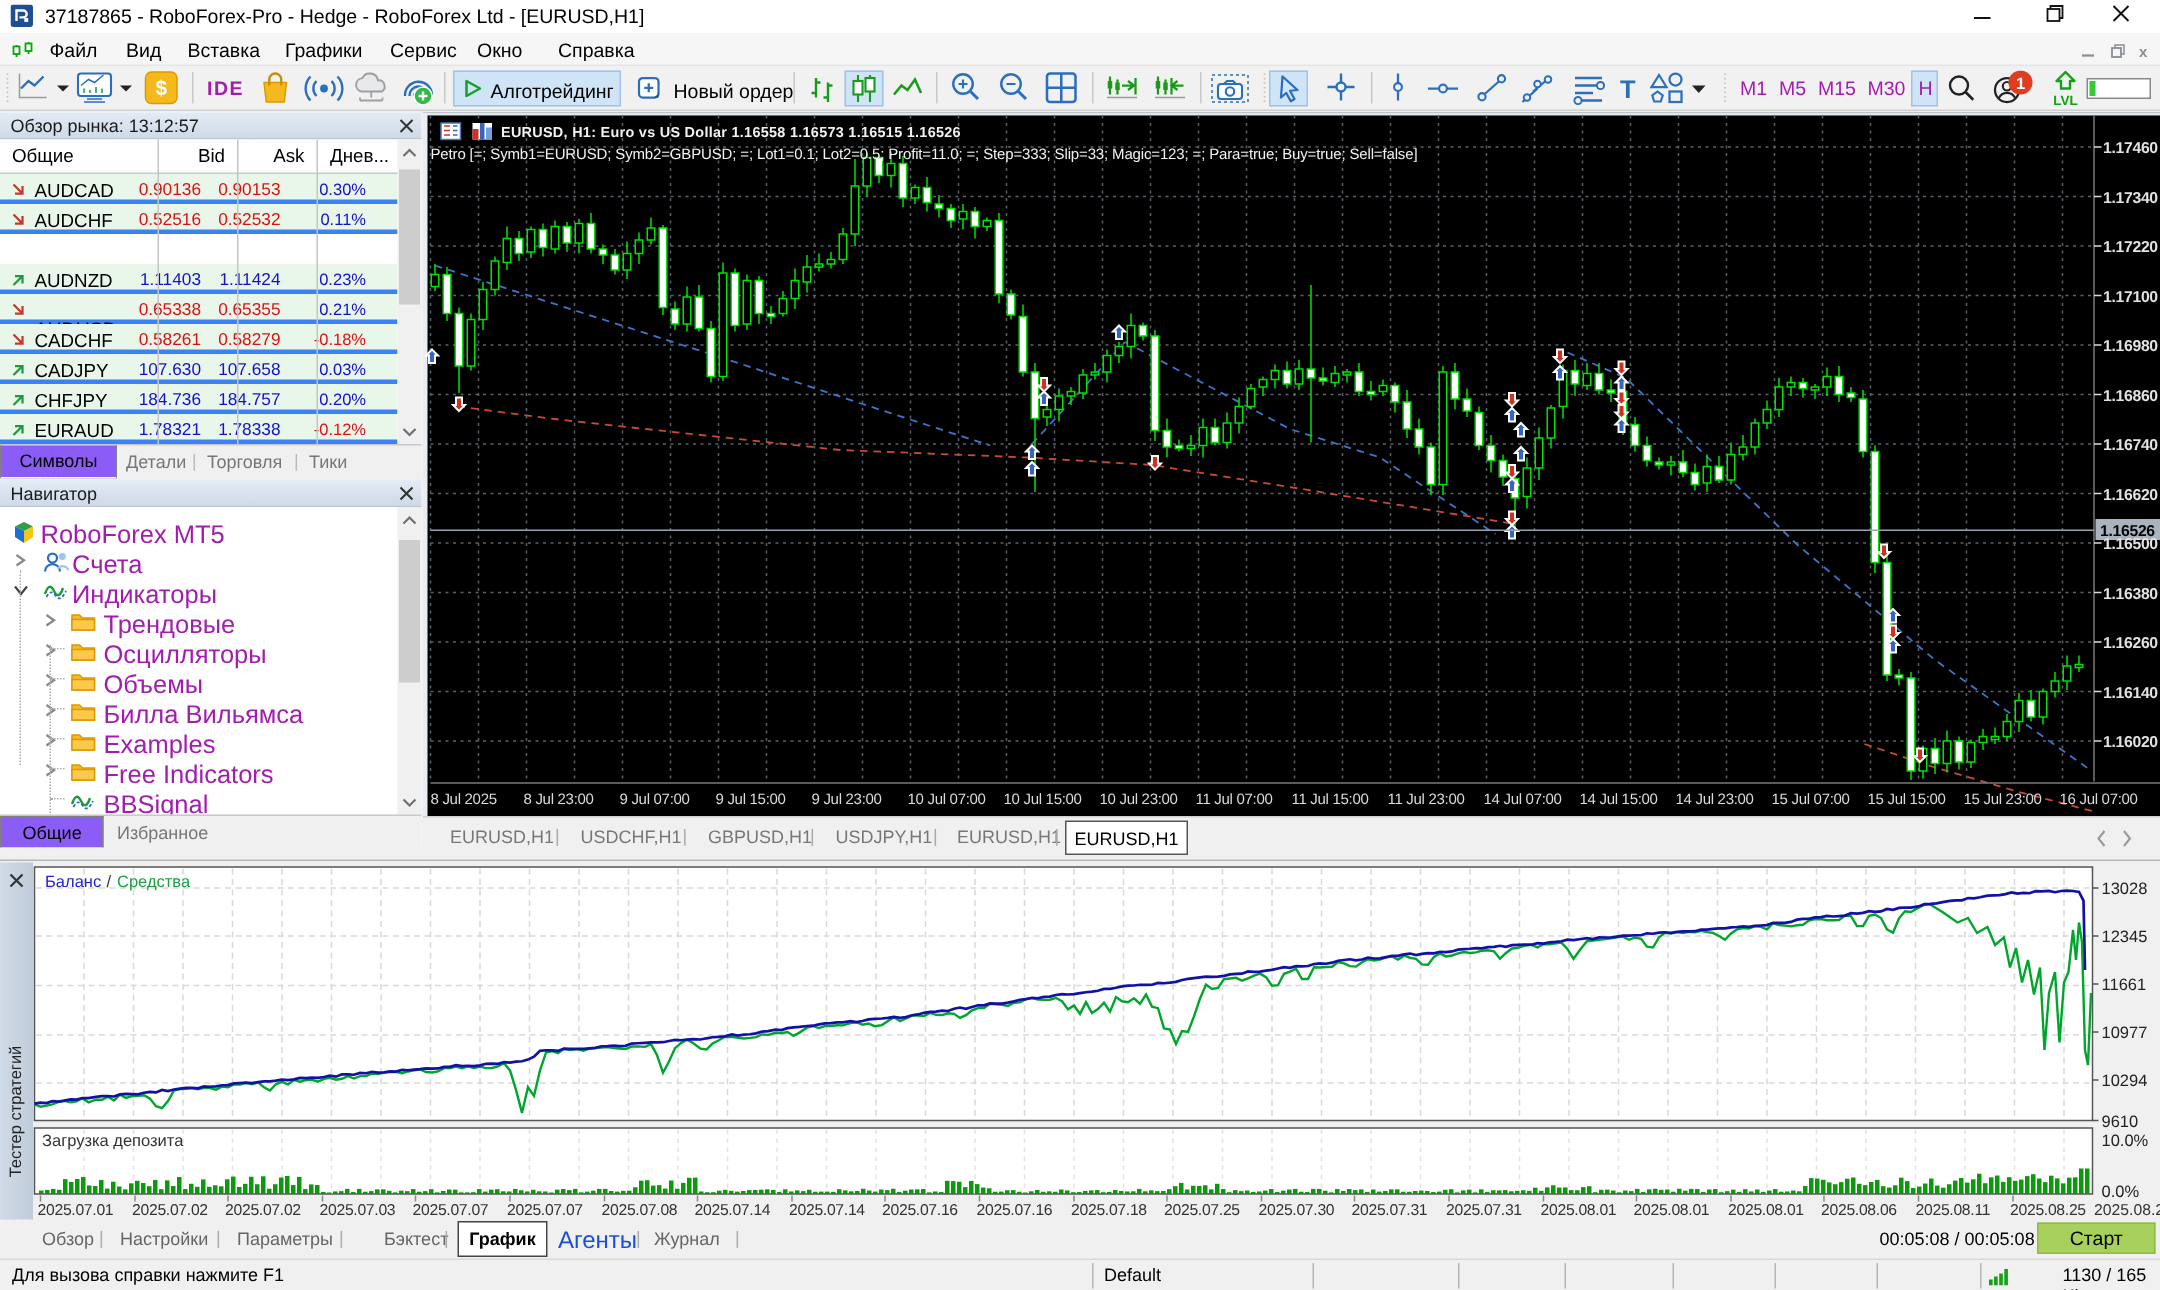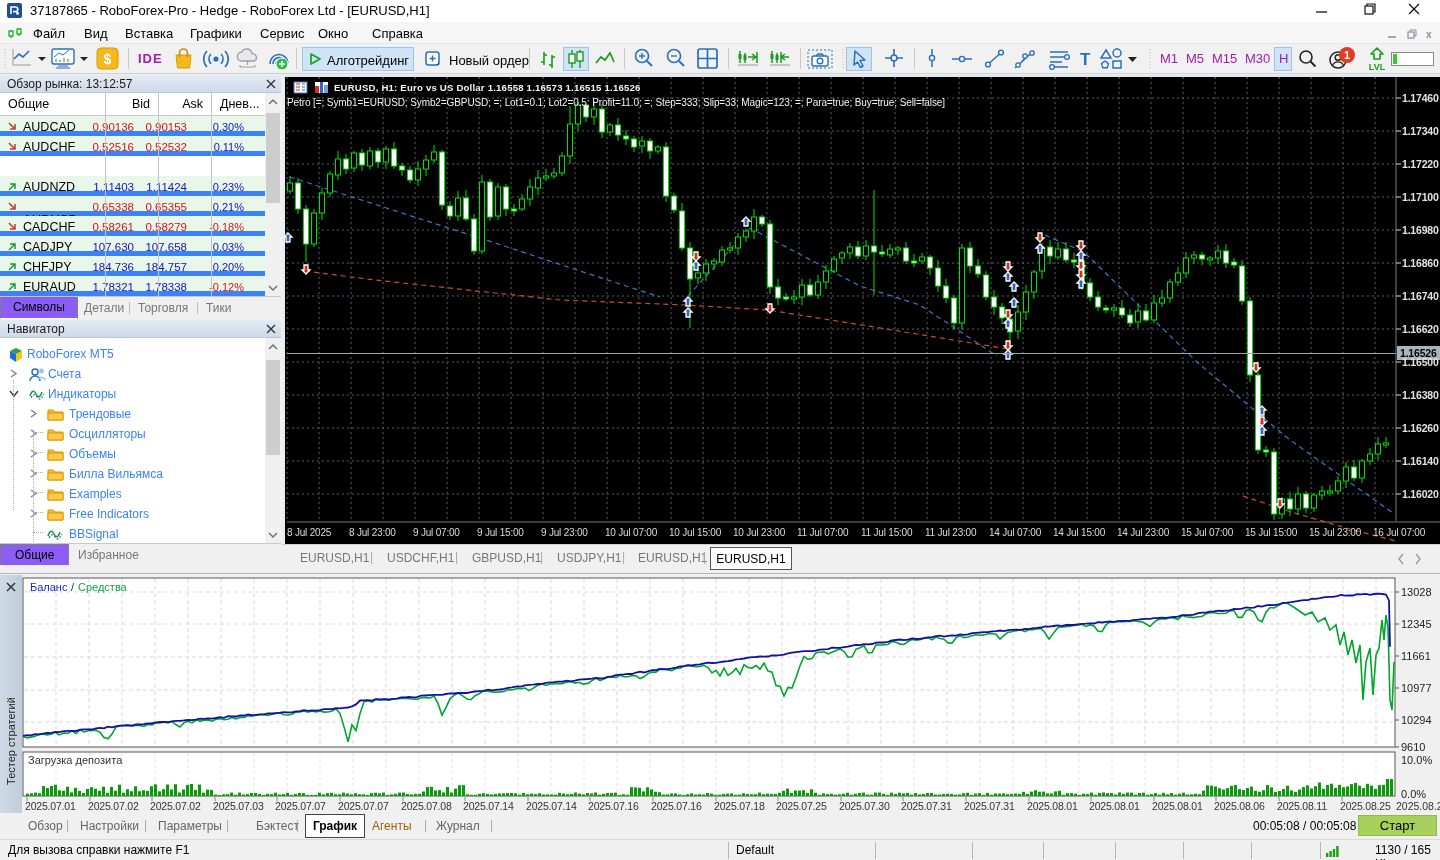--- a/index.html
+++ b/index.html
@@ -4,25 +4,25 @@
 html,body{width:1440px;height:860px;overflow:hidden}
 body{font-family:"Liberation Sans",sans-serif;background:#f0f0f0;position:relative;font-size:13px;color:#000}
 .abs{position:absolute}
 .titlebar{left:0;top:0;width:1440px;height:22px;background:#fff}
 .menubar{left:0;top:22px;width:1440px;height:22px;background:#f6f6f6;border-bottom:1px solid #e5e5e5}
 .menubar span.mi{position:absolute;top:4px;font-size:13px}
 .toolbar{left:0;top:44px;width:1440px;height:30px;background:#f1f1f1;border-bottom:1px solid #cfcfcf}
 .sep{position:absolute;top:4px;width:1px;height:21px;background:#c8c8c8}
 .tbtxt{position:absolute;font-size:13px;color:#a21caf}
 .panelhdr{background:linear-gradient(#e3ebf5,#cfdae8);border-bottom:1px solid #b9c6d4;color:#1a1a1a;font-size:12px;line-height:18px;padding-left:7px}
-.mwrow{position:absolute;width:265px;height:20px;background:#e9f6ea;border-bottom:5px solid #3b82f6;font-size:12px}
+.mwrow{position:absolute;width:265px;height:20px;background:#e9f6ea;border-bottom:3px solid #3b82f6;font-size:12px}
 .num{position:absolute;text-align:right;top:3px}
 .tabbar{position:absolute;background:#f0f0f0;font-size:12px;color:#777}
 .atab{background:#8b5cf6;border:1px solid #808080;border-bottom:1px solid #fff;color:#000;display:inline-block}
-.tree{position:absolute;font-size:12px;color:#3b82f6;white-space:nowrap}
+.tree{position:absolute;font-size:17px;color:#a21caf;white-space:nowrap}
 .statusbar{left:0;top:839px;width:1440px;height:21px;background:#f0f0f0;border-top:1px solid #d9d9d9;font-size:12px}
 .vsep{position:absolute;top:2px;width:1px;height:17px;background:#b5b5b5}
 </style></head><body>
 <div class="abs titlebar">
 <svg width="15" height="15" style="position:absolute;left:7px;top:3px">
       <rect width="15" height="15" rx="2" fill="#1d4f91"></rect>
       <path d="M4 11V4h4.5a2.3 2.3 0 0 1 0 4.6H6" stroke="#fff" stroke-width="1.6" fill="none"></path>
       <rect x="9.2" y="9" width="2.6" height="2.6" fill="#fff"></rect>
     </svg>
 <span style="position:absolute;left:30px;top:3px;font-size:13px">37187865 - RoboForex-Pro - Hedge - RoboForex Ltd - [EURUSD,H1]</span>
@@ -705,21 +705,21 @@
 <svg width="10" height="10" style="position:absolute;left:6px;top:7px">
         <path d="M1 1l8 8M9 1l-8 8" stroke="#333" stroke-width="1.5"></path>
       </svg>
 <div style="position:absolute;left:-44px;top:160px;width:110px;transform:rotate(-90deg);font-size:11px;color:#222;text-align:center">Тестер стратегий</div>
     </div>
     <div style="position:absolute;left:0;top:239px;width:1440px;height:26px;background:#f0f0f0">
       <span style="position:absolute;left:28px;top:6px;font-size:12px;color:#666">Обзор</span>
       <span style="position:absolute;left:80px;top:6px;font-size:12px;color:#666">Настройки</span>
       <span style="position:absolute;left:158px;top:6px;font-size:12px;color:#666">Параметры</span>
       <span style="position:absolute;left:256px;top:6px;font-size:12px;color:#666">Бэктест</span>
-      <span style="position:absolute;left:372px;top:6px;font-size:12px;color:#a16207">Агенты</span>
+      <span style="position:absolute;left:372px;top:6px;font-size:16px;color:#1d4ed8">Агенты</span>
       <span style="position:absolute;left:436px;top:6px;font-size:12px;color:#666">Журнал</span>
       <span style="position:absolute;left:66px;top:5px;font-size:12px;color:#aaa">|</span>
       <span style="position:absolute;left:144px;top:5px;font-size:12px;color:#aaa">|</span>
       <span style="position:absolute;left:226px;top:5px;font-size:12px;color:#aaa">|</span>
       <span style="position:absolute;left:296px;top:5px;font-size:12px;color:#aaa">|</span>
       <span style="position:absolute;left:424px;top:5px;font-size:12px;color:#aaa">|</span>
       <span style="position:absolute;left:490px;top:5px;font-size:12px;color:#aaa">|</span>
       <span style="position:absolute;left:305px;top:1px;width:60px;height:24px;background:#fff;border:1px solid #444;font-size:12px;font-weight:bold;text-align:center;padding-top:4px">График</span>
       <span style="position:absolute;left:1253px;top:6px;font-size:12px">00:05:08 / 00:05:08</span>
       <div style="position:absolute;left:1358px;top:2px;width:79px;height:21px;background:#a8d05c;border:1px solid #8fba45;text-align:center;font-size:13px;padding-top:2px">Старт</div>

